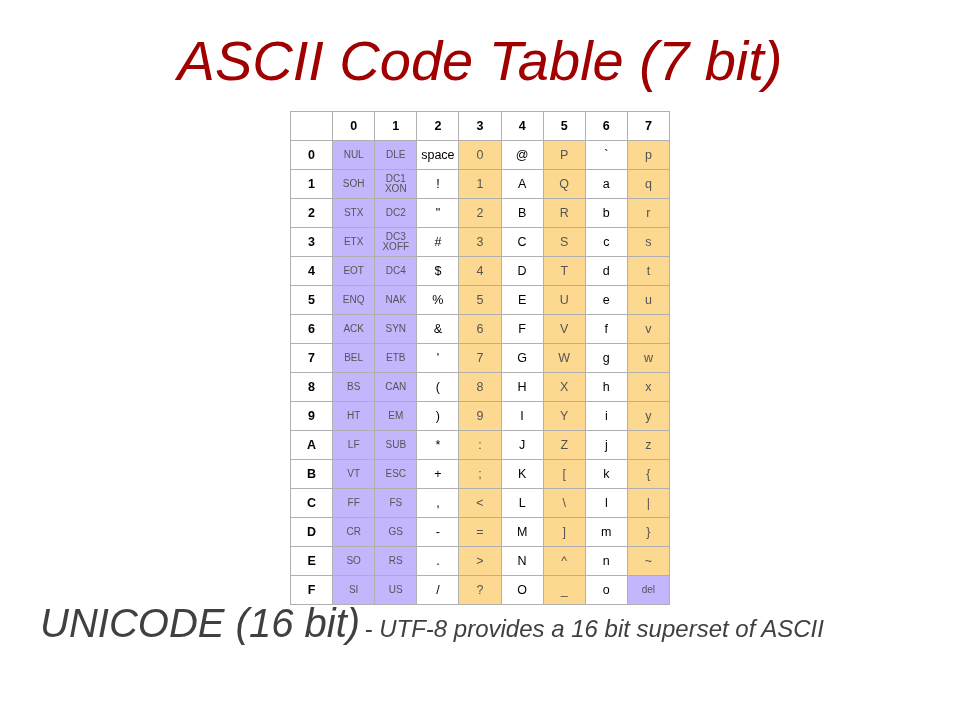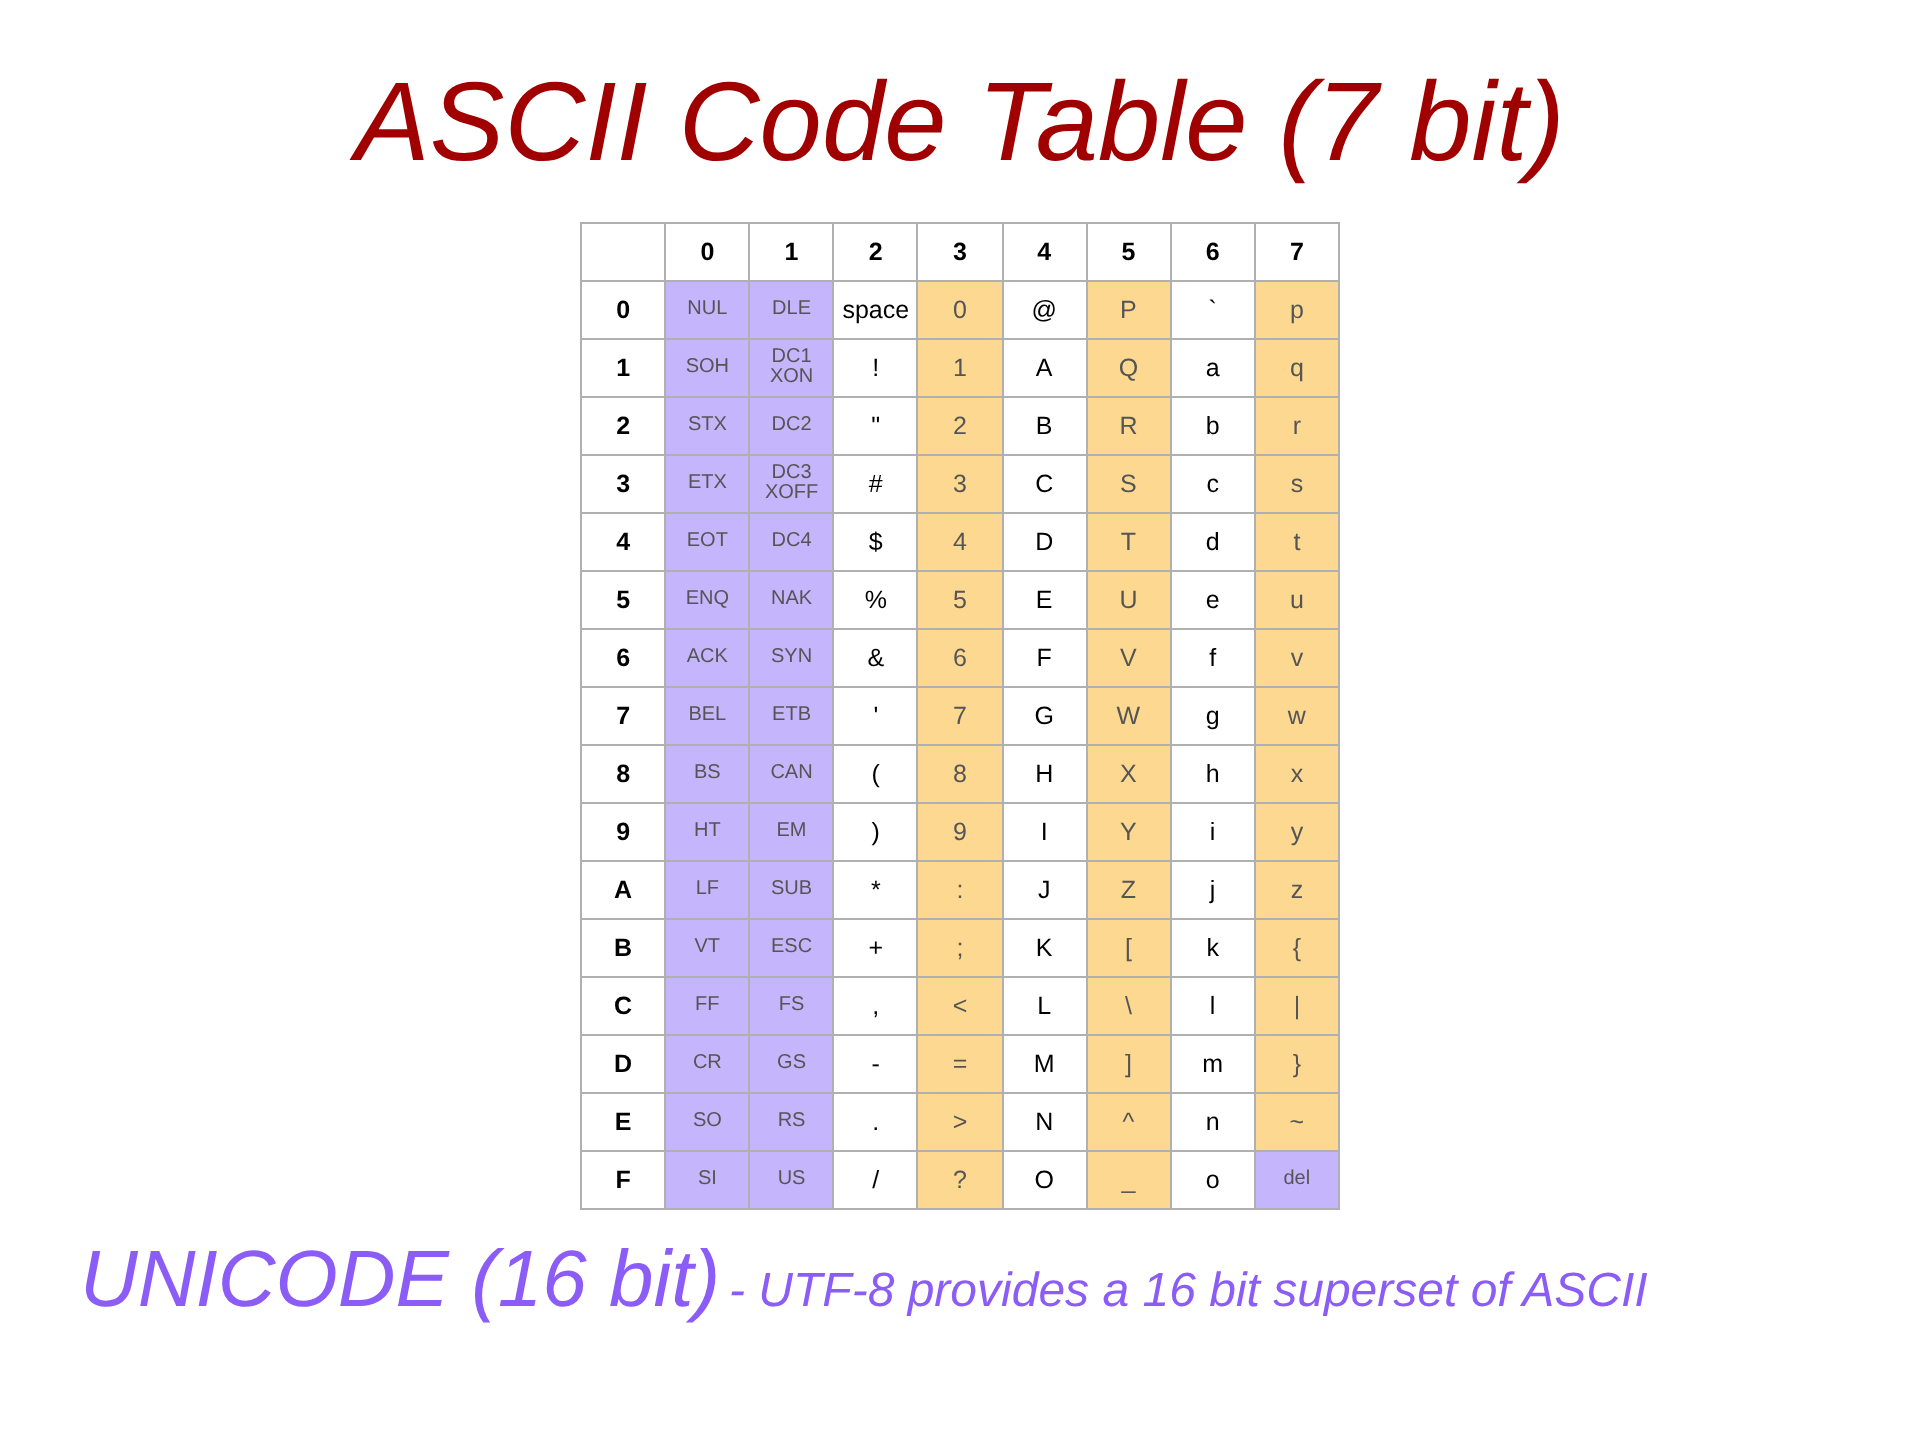--- a/index.html
+++ b/index.html
@@ -58,23 +58,23 @@
     background: #c4b5fd;
     color: #555;
   }
   .orange {
     background: #fdd890;
     color: #555;
   }
   .caption {
     position: absolute;
     left: 40px;
-    bottom: 37px;
+    bottom: 54px;
     right: 40px;
-    color: #8b5cf6;
+    color: #404040;
     font-style: italic;
   }
   .caption .big {
     font-size: 40px;
     display: inline;
   }
   .caption .small {
     font-size: 24px;
     display: inline;
   }

